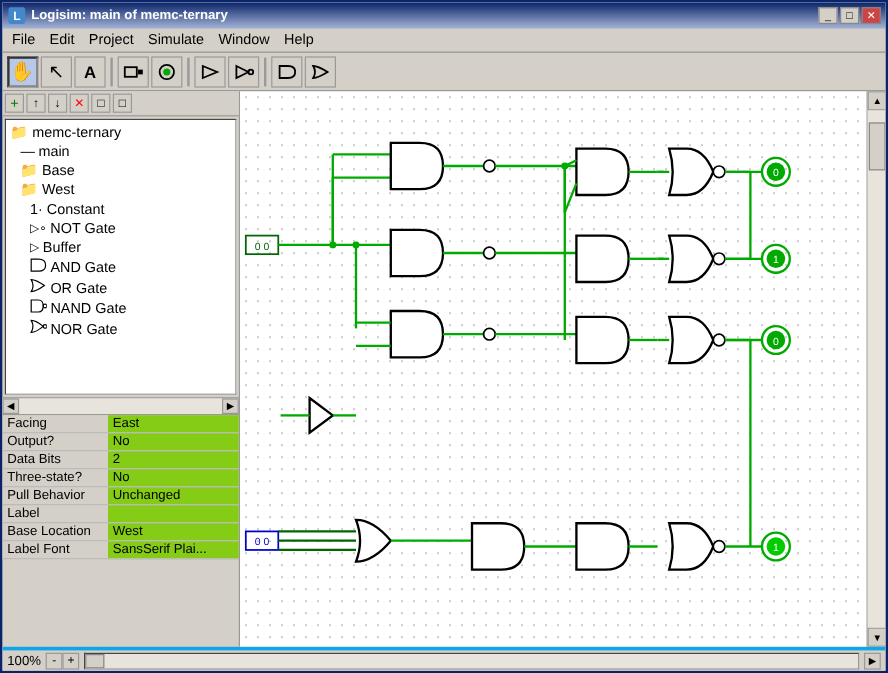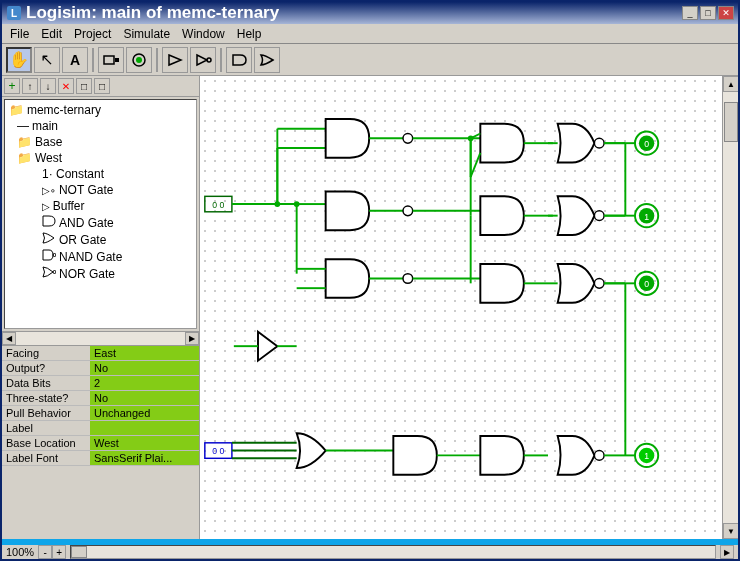--- a/index.html
+++ b/index.html
@@ -9,38 +9,37 @@
     .title-bar {
       background: linear-gradient(to bottom, #0a246a, #a6b5d7);
       color: white;
       height: 22px;
       display: flex;
       align-items: center;
       padding: 0 4px;
       user-select: none;
     }
     .title-bar-icon { width: 16px; height: 16px; margin-right: 4px; }
-    .title-bar-text { flex: 1; font-size: 17px; font-weight: bold; }
+    .title-bar-text { flex: 1; font-size: 11px; font-weight: bold; }
     .title-bar-buttons { display: flex; gap: 2px; }
     .title-btn {
       width: 16px; height: 14px;
       background: #d4d0c8;
       border: 1px solid #888;
       font-size: 9px;
       display: flex; align-items: center; justify-content: center;
       cursor: pointer; color: black;
     }
     
     
     .menu-bar {
       background: #d4d0c8;
       border-bottom: 1px solid #888;
       height: 20px;
       display: flex;
-      align-items: center;
       padding: 0 2px;
     }
     .menu-item {
       padding: 2px 6px;
       font-size: 12px;
       cursor: pointer;
     }
     
     
     .toolbar {
@@ -101,21 +100,21 @@
     }
     .tree-item {
       padding: 1px 2px;
       display: flex;
       align-items: center;
       gap: 3px;
       font-size: 12px;
       cursor: pointer;
     }
     .tree-indent-1 { margin-left: 8px; }
-    .tree-indent-2 { margin-left: 33px; }
+    .tree-indent-2 { margin-left: 16px; }
     
     
     .props-panel {
       background: #d4d0c8;
       border-top: 1px solid #999;
     }
     .props-table {
       width: 100%;
       border-collapse: collapse;
       font-size: 11px;
@@ -130,21 +129,21 @@
       font-weight: normal;
     }
     .props-table td:last-child {
       background: #84cc16;
     }
     
     
     .status-bar {
       height: 20px;
       background: #d4d0c8;
-      border-top: 6px solid #0ea5e9;
+      border-top: 3px solid #0ea5e9;
       display: flex;
       align-items: center;
       padding: 0 4px;
       font-size: 11px;
     }
     
     .canvas-row {
       display: flex;
       flex: 1;
     }

